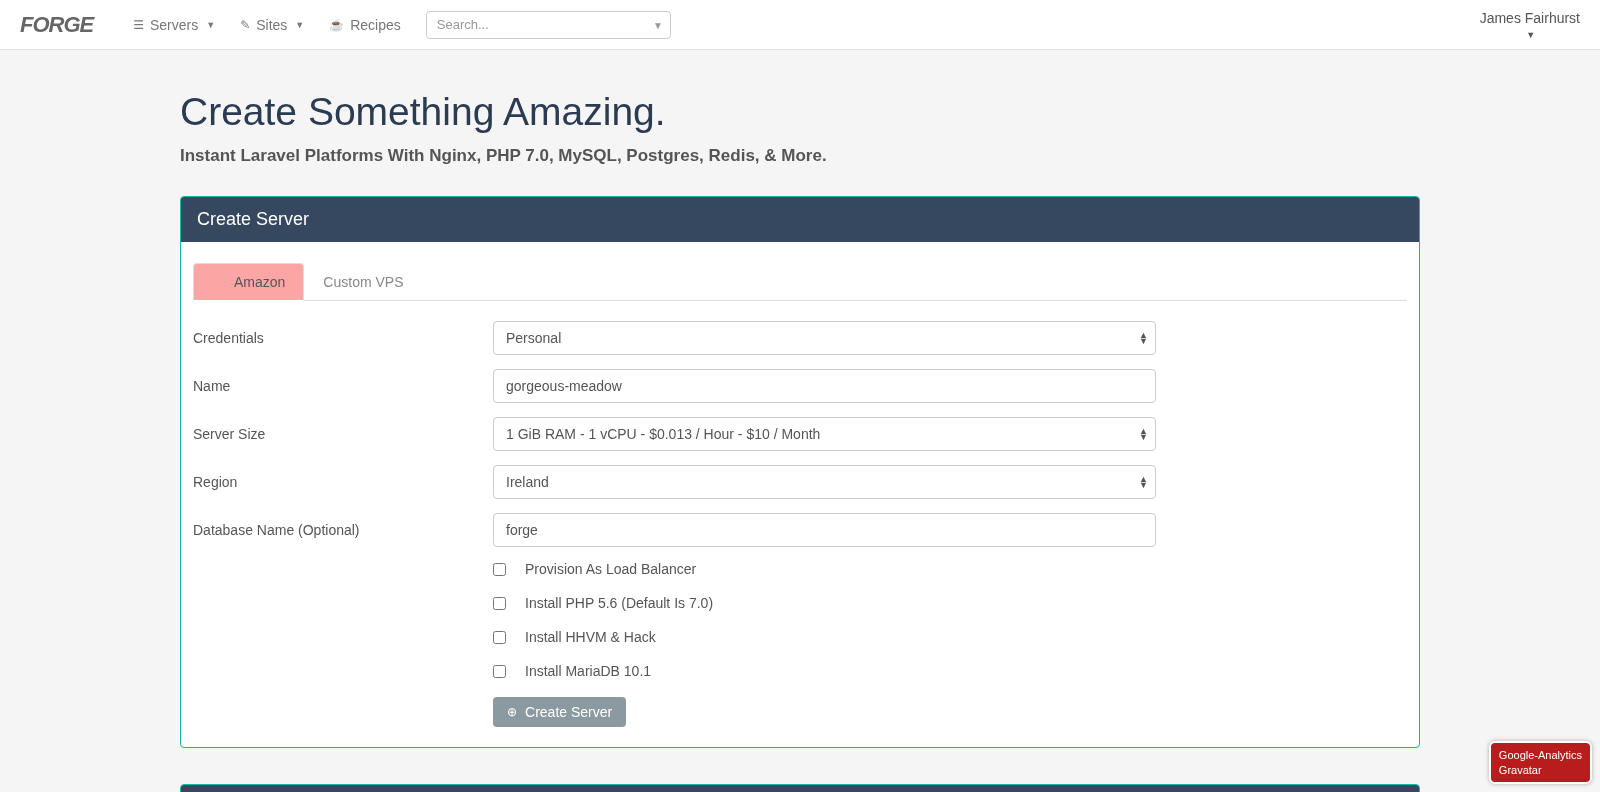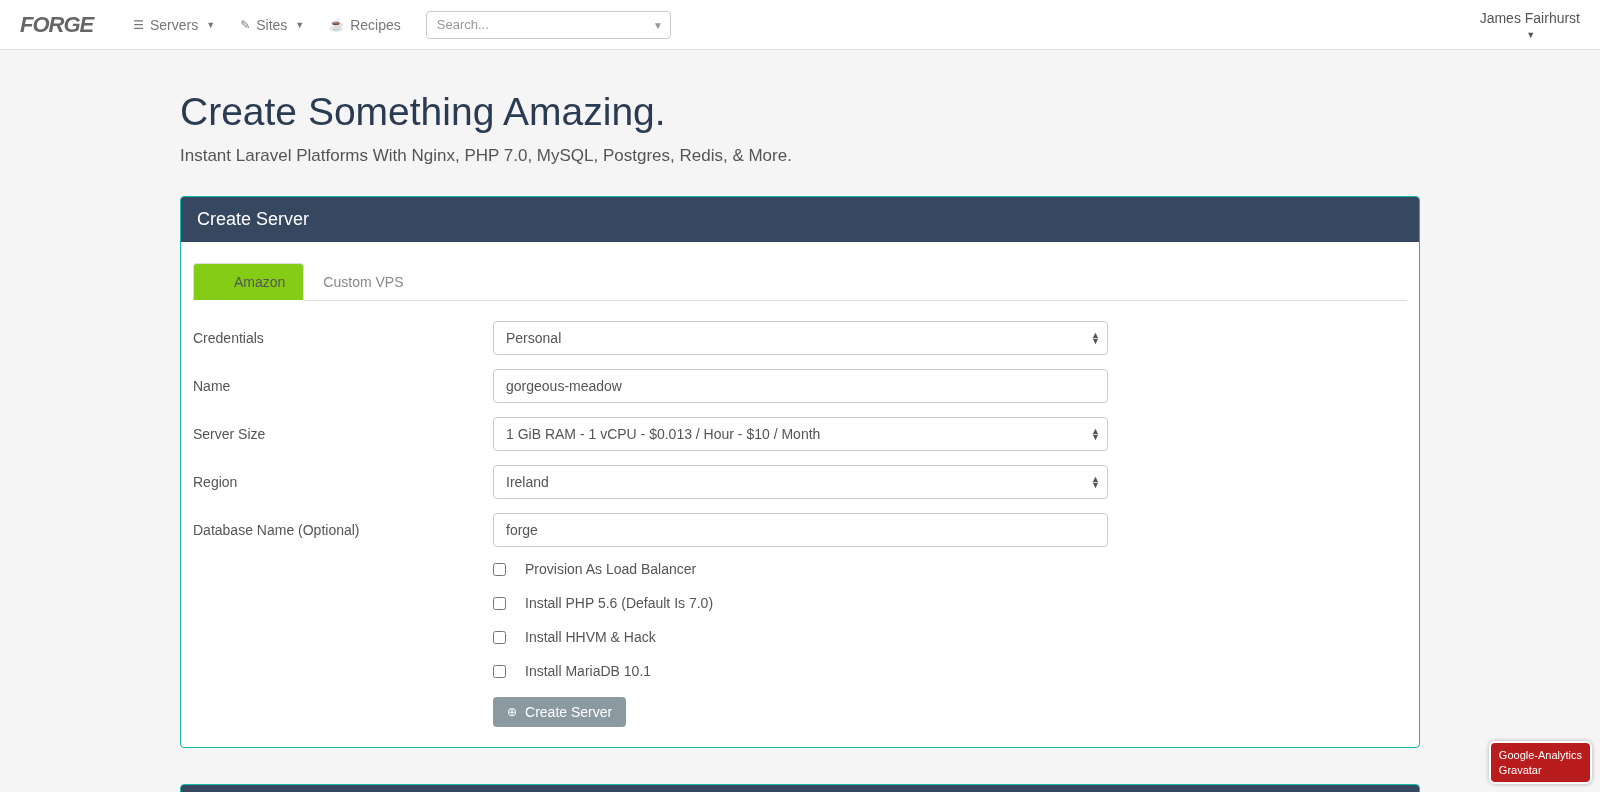--- a/index.html
+++ b/index.html
@@ -10,30 +10,30 @@
 .nav-item { display: flex; align-items: center; gap: 6px; color: #777; cursor: pointer; font-size: 14px; }
 .nav-item .icon { font-size: 12px; }
 .caret { font-size: 9px; margin-left: 2px; }
 .search-box { position: relative; width: 245px; }
 .search-input { width: 100%; height: 28px; padding: 4px 44px 4px 10px; border: 1px solid #ccc; border-radius: 4px; font-size: 13px; color: #555; }
 .search-input::placeholder { color: #999; }
 .search-caret { position: absolute; right: 8px; top: 50%; transform: translateY(-50%); color: #999; font-size: 10px; pointer-events: none; }
 .user-menu { color: #555; font-size: 14px; display: flex; align-items: center; gap: 4px; cursor: pointer; flex-direction: column; }
 .container { max-width: 1280px; margin: 0 auto; padding: 40px 20px; }
 .page-title { font-size: 39px; font-weight: 400; color: #2a3b52; margin-bottom: 12px; }
-.page-subtitle { font-size: 17px; font-weight: 400; color: #555; margin-bottom: 30px; }
+.page-subtitle { font-size: 17px; font-weight: 700; color: #555; margin-bottom: 30px; }
 .panel { background: #fff; border: 1px solid #14b8a6; border-radius: 4px; overflow: hidden; margin-bottom: 36px; }
 .panel-heading { background: #364760; color: #fff; padding: 12px 16px; font-size: 18px; font-weight: 400; }
 .panel-body { padding: 20px 12px; }
 .tabs { display: flex; border-bottom: 1px solid #ddd; margin-bottom: 20px; }
 .tab { padding: 10px 18px; color: #888; cursor: pointer; border: 1px solid transparent; border-bottom: none; position: relative; top: 1px; font-size: 14px; }
-.tab.active { color: #555; border-color: #ddd; border-bottom: 1px solid #fff; background: #84cc16; border-radius: 4px 4px 0 0; padding-left: 40px; }
+.tab.active { color: #555; border-color: #ddd; border-bottom: 1px solid #fff; background: #fca5a5; border-radius: 4px 4px 0 0; padding-left: 40px; }
 .form-group { display: flex; align-items: center; margin-bottom: 14px; }
 .form-label { width: 300px; padding-right: 15px; color: #555; font-size: 14px; }
-.form-control-wrap { width: 615px; position: relative; }
+.form-control-wrap { width: 663px; position: relative; }
 .form-control { width: 100%; height: 34px; padding: 6px 12px; border: 1px solid #ccc; border-radius: 4px; font-size: 14px; color: #555; background: #fff; }
 select.form-control { appearance: none; -webkit-appearance: none; padding-right: 28px; }
 .select-arrows { position: absolute; right: 8px; top: 50%; transform: translateY(-50%); pointer-events: none; font-size: 9px; line-height: 6px; color: #555; display: flex; flex-direction: column; }
 .checkbox-group { display: flex; align-items: center; gap: 19px; margin-bottom: 18px; margin-left: 300px; }
 .checkbox-group input[type="checkbox"] { width: 13px; height: 13px; }
 .checkbox-label { color: #555; font-size: 14px; }
 .btn-row { margin-left: 300px; }
 .btn { display: inline-flex; align-items: center; gap: 8px; padding: 7px 14px; background: #8a9aa0; color: #fff; border: none; border-radius: 4px; font-size: 14px; cursor: pointer; }
 .btn .icon { font-size: 12px; }
 .floating-badge { position: fixed; bottom: 8px; right: 8px; background: #b91c1c; color: #fff; border: 2px solid #fff; border-radius: 6px; padding: 5px 8px; font-size: 11px; line-height: 1.3; box-shadow: 0 0 4px rgba(0,0,0,0.3); }

